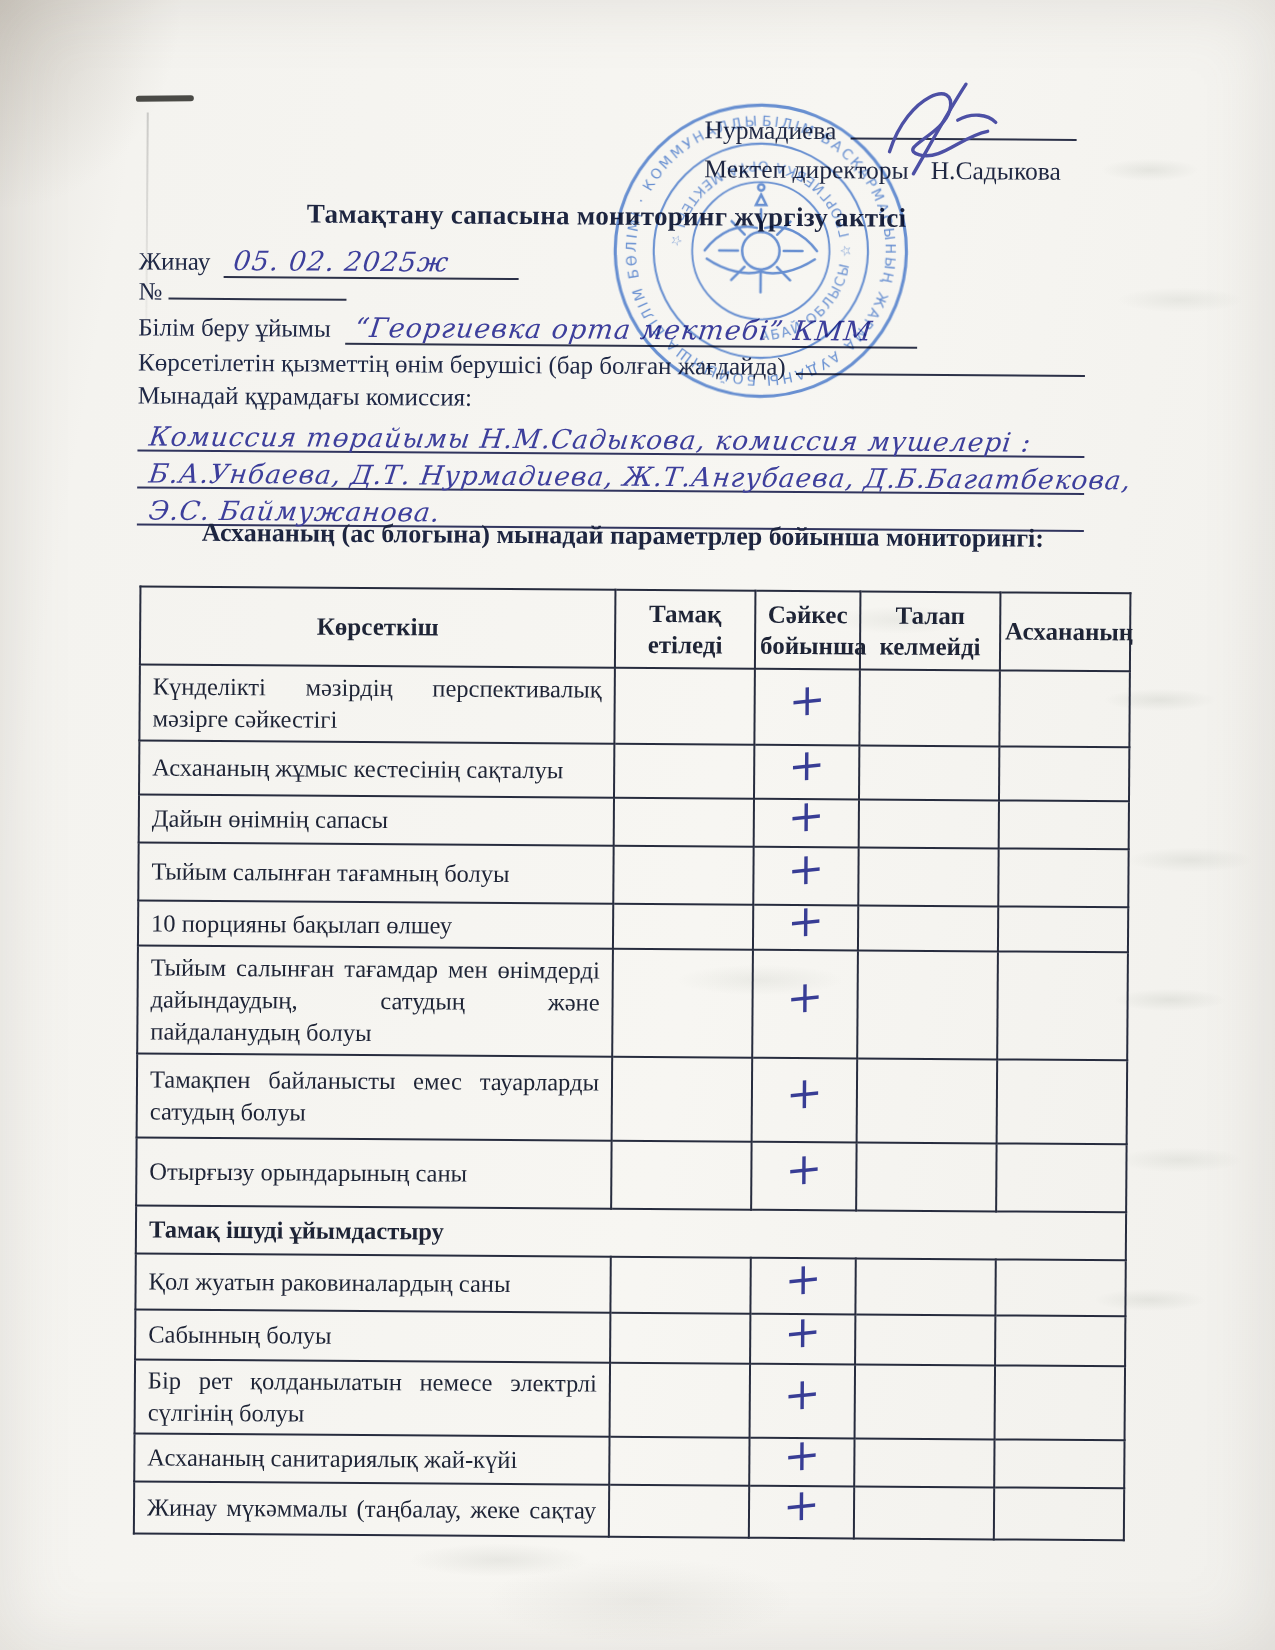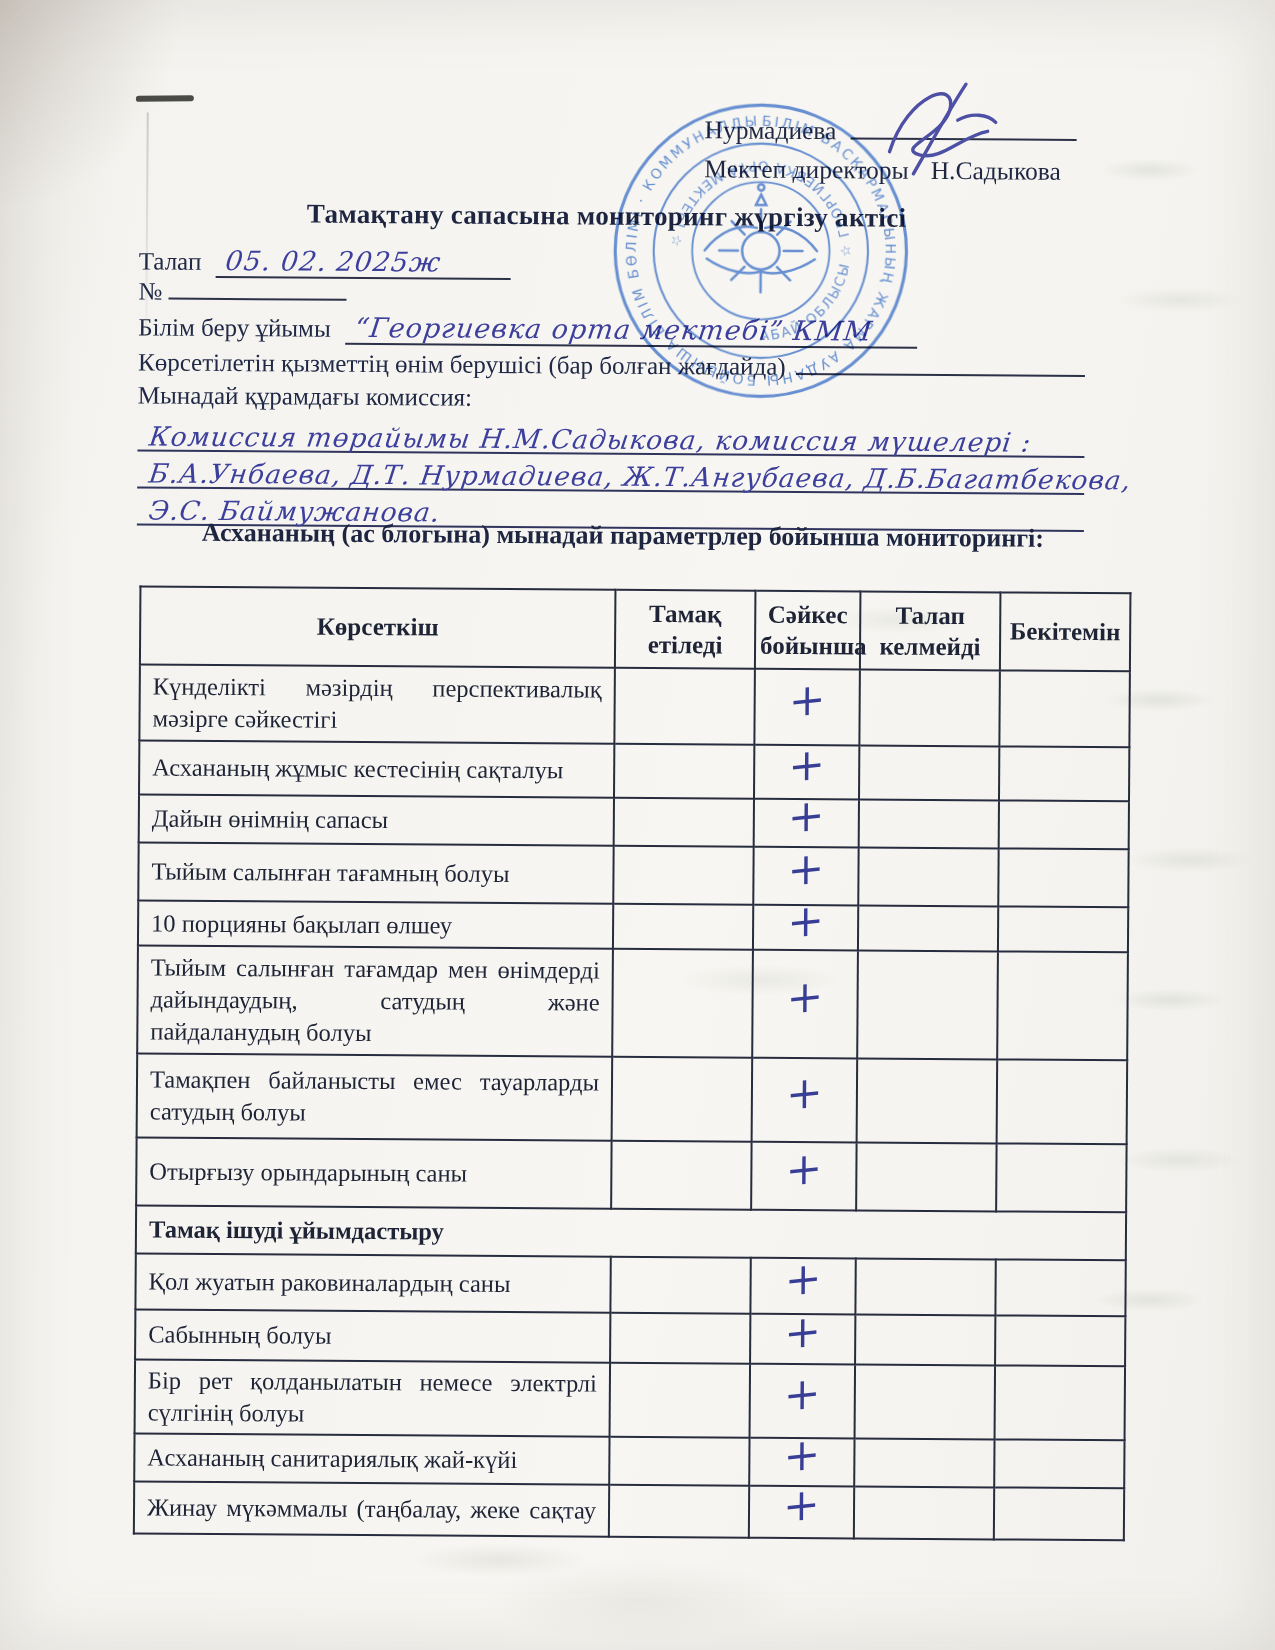--- a/index.html
+++ b/index.html
@@ -156,21 +156,21 @@
         <path d="M202,158 C184,170 164,174 150,170"></path>
         <path d="M150,96 l5,10 h-10 z"></path>
         <circle cx="150" cy="89" r="3"></circle>
       </g>
     </svg>
 
     <div class="title">Тамақтану сапасына мониторинг жүргізу актісі</div>
 
     <div class="fields">
       <div class="frow">
-        <span class="lbl">Талап</span>
+        <span class="lbl">Жинау</span>
         <span class="ul w300">
           <span class="hw">05. 02. 2025ж</span>
         </span>
       </div>
       <div class="frow">
         <span class="lbl">№</span>
         <span class="ul w180"></span>
       </div>
       <div class="frow orgrow">
         <span class="lbl">Білім беру ұйымы</span>
@@ -205,21 +205,21 @@
           <col style="width:105px">
           <col style="width:140px">
           <col style="width:130px">
       </colgroup>
       <tbody>
           <tr style="height:78px">
         <th>Көрсеткіш</th>
         <th>Тамақ етіледі</th>
         <th>Сәйкес бойынша</th>
         <th>Талап келмейді</th>
-        <th>Бекітемін</th>
+        <th>Асхананың</th>
       </tr>
       <tr style="height:76px">
         <td class="label">Күнделікті мәзірдің перспективалық мәзірге сәйкестігі</td>
         <td class="c"></td>
         <td class="c"><span class="plus">+</span></td>
         <td class="c"></td>
         <td class="c"></td>
       </tr>
       <tr style="height:54px">
         <td class="label">Асхананың жұмыс кестесінің сақталуы</td>

